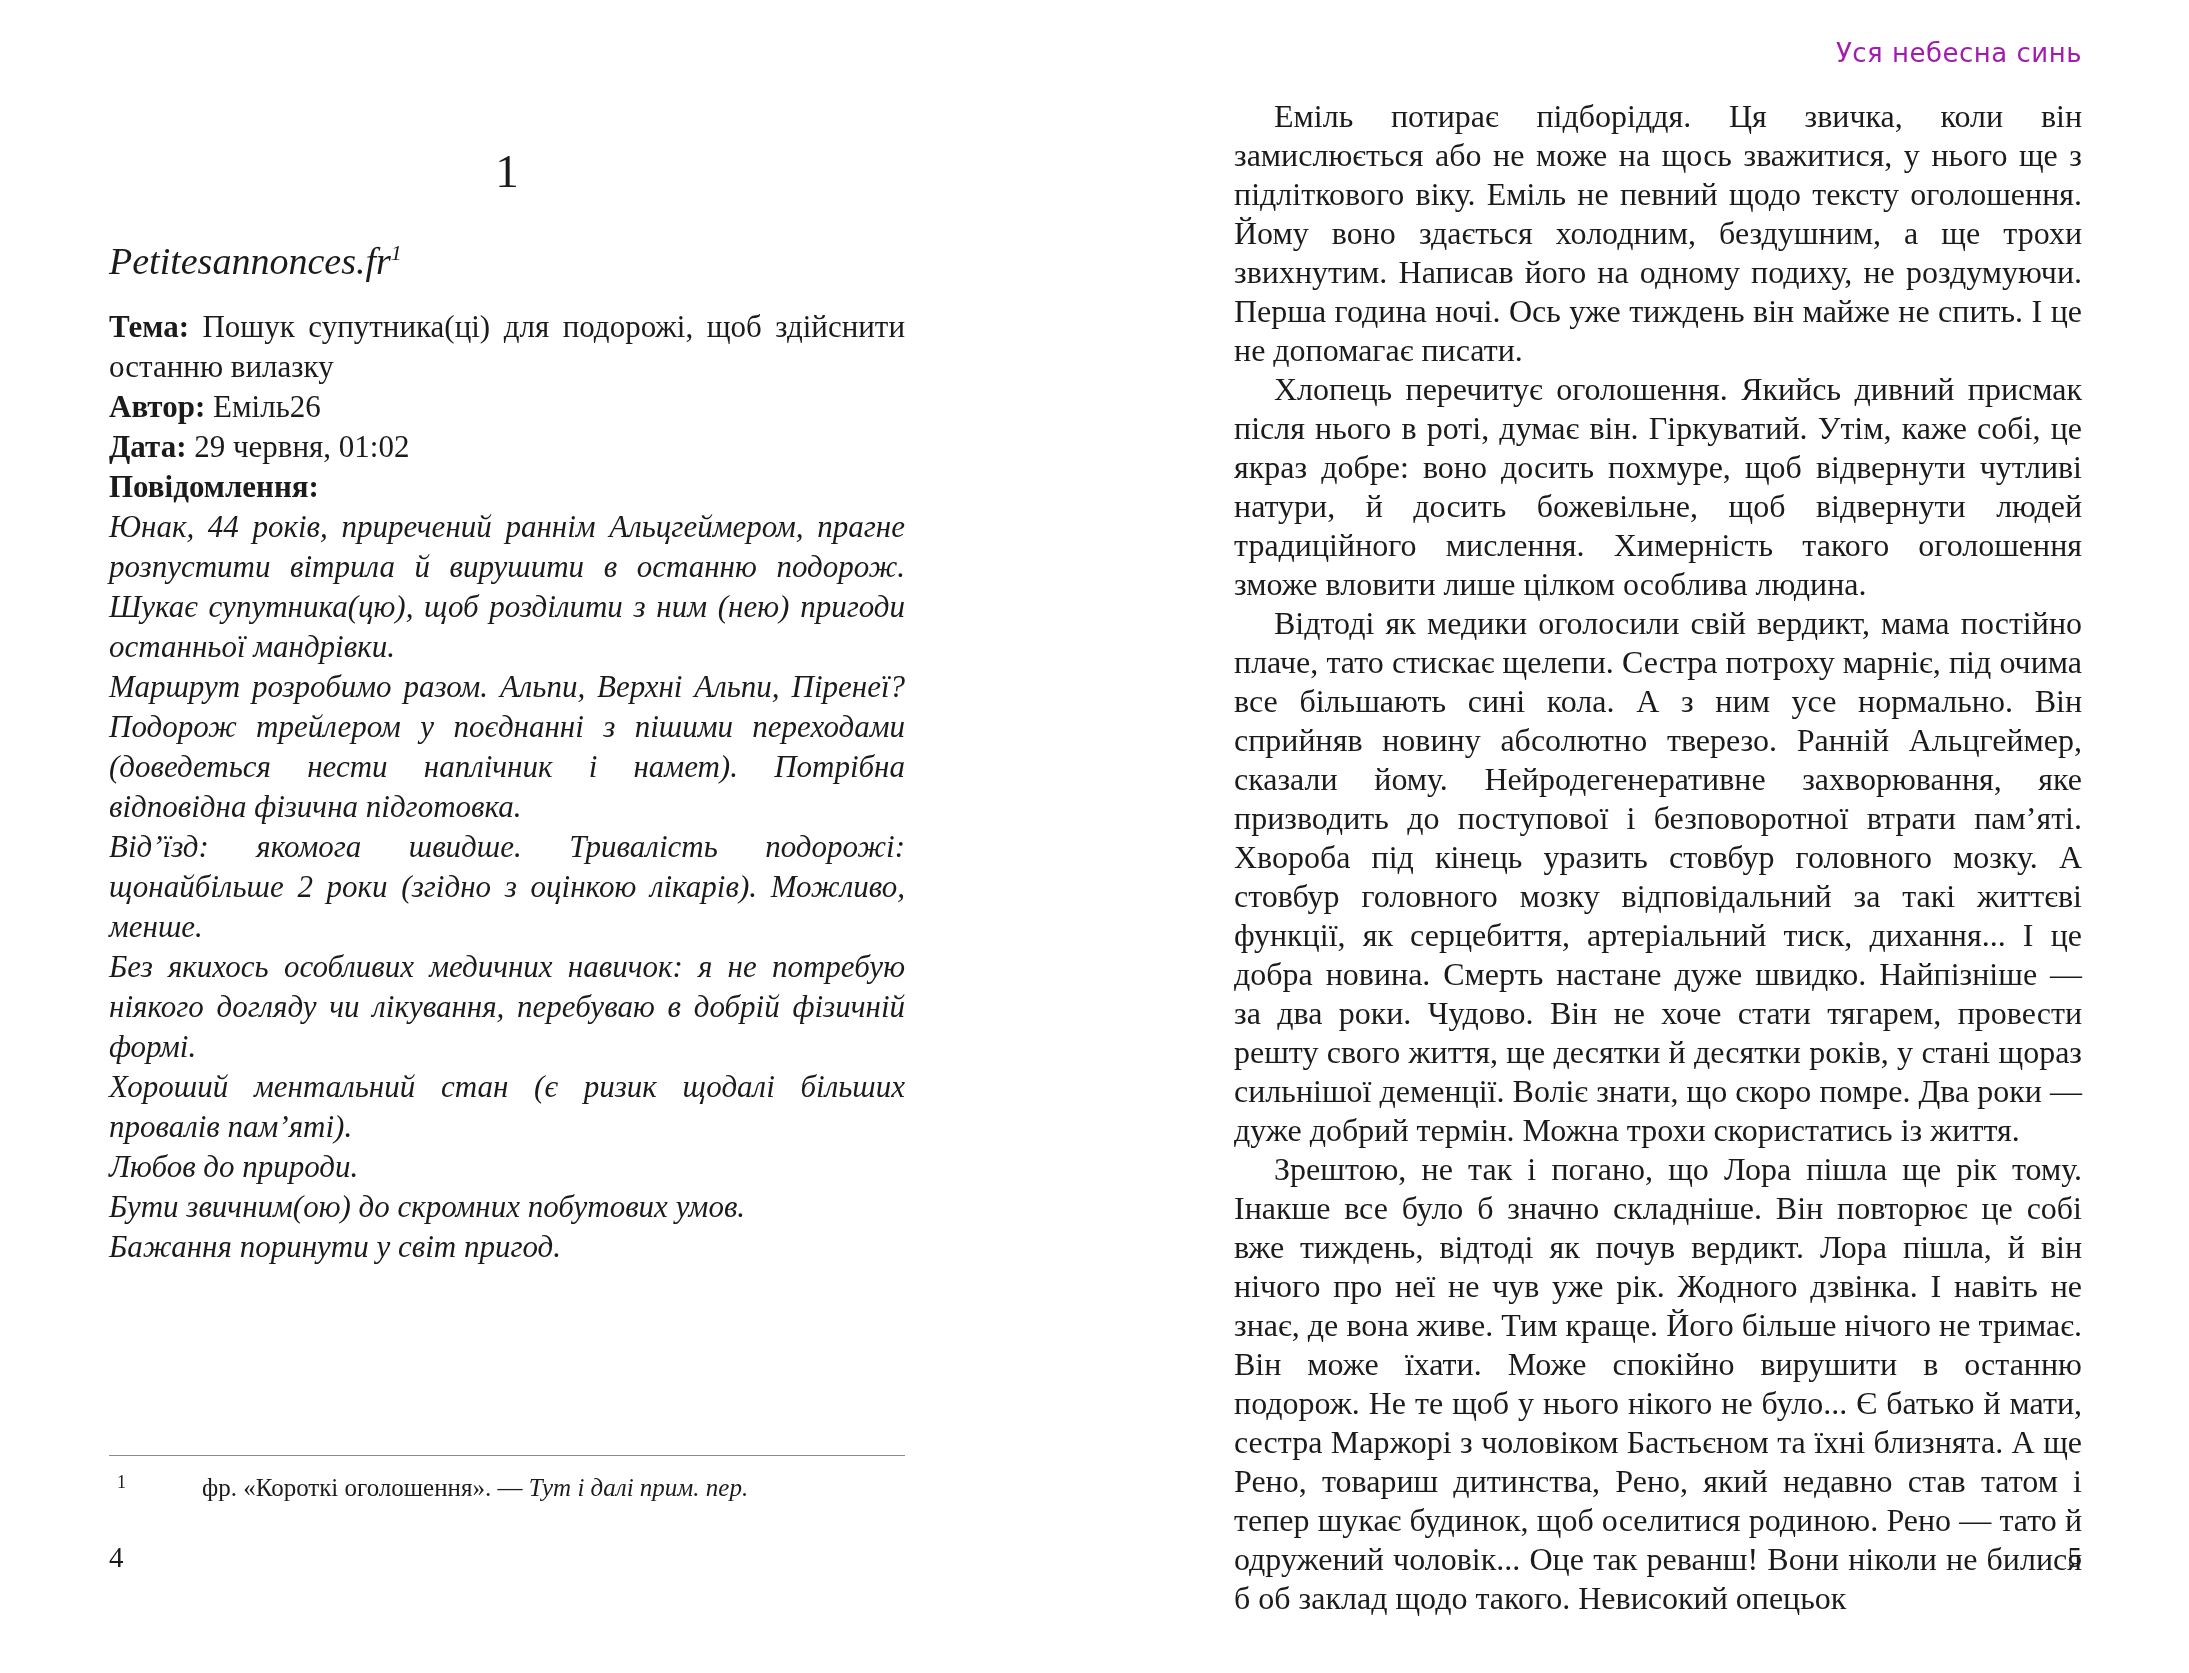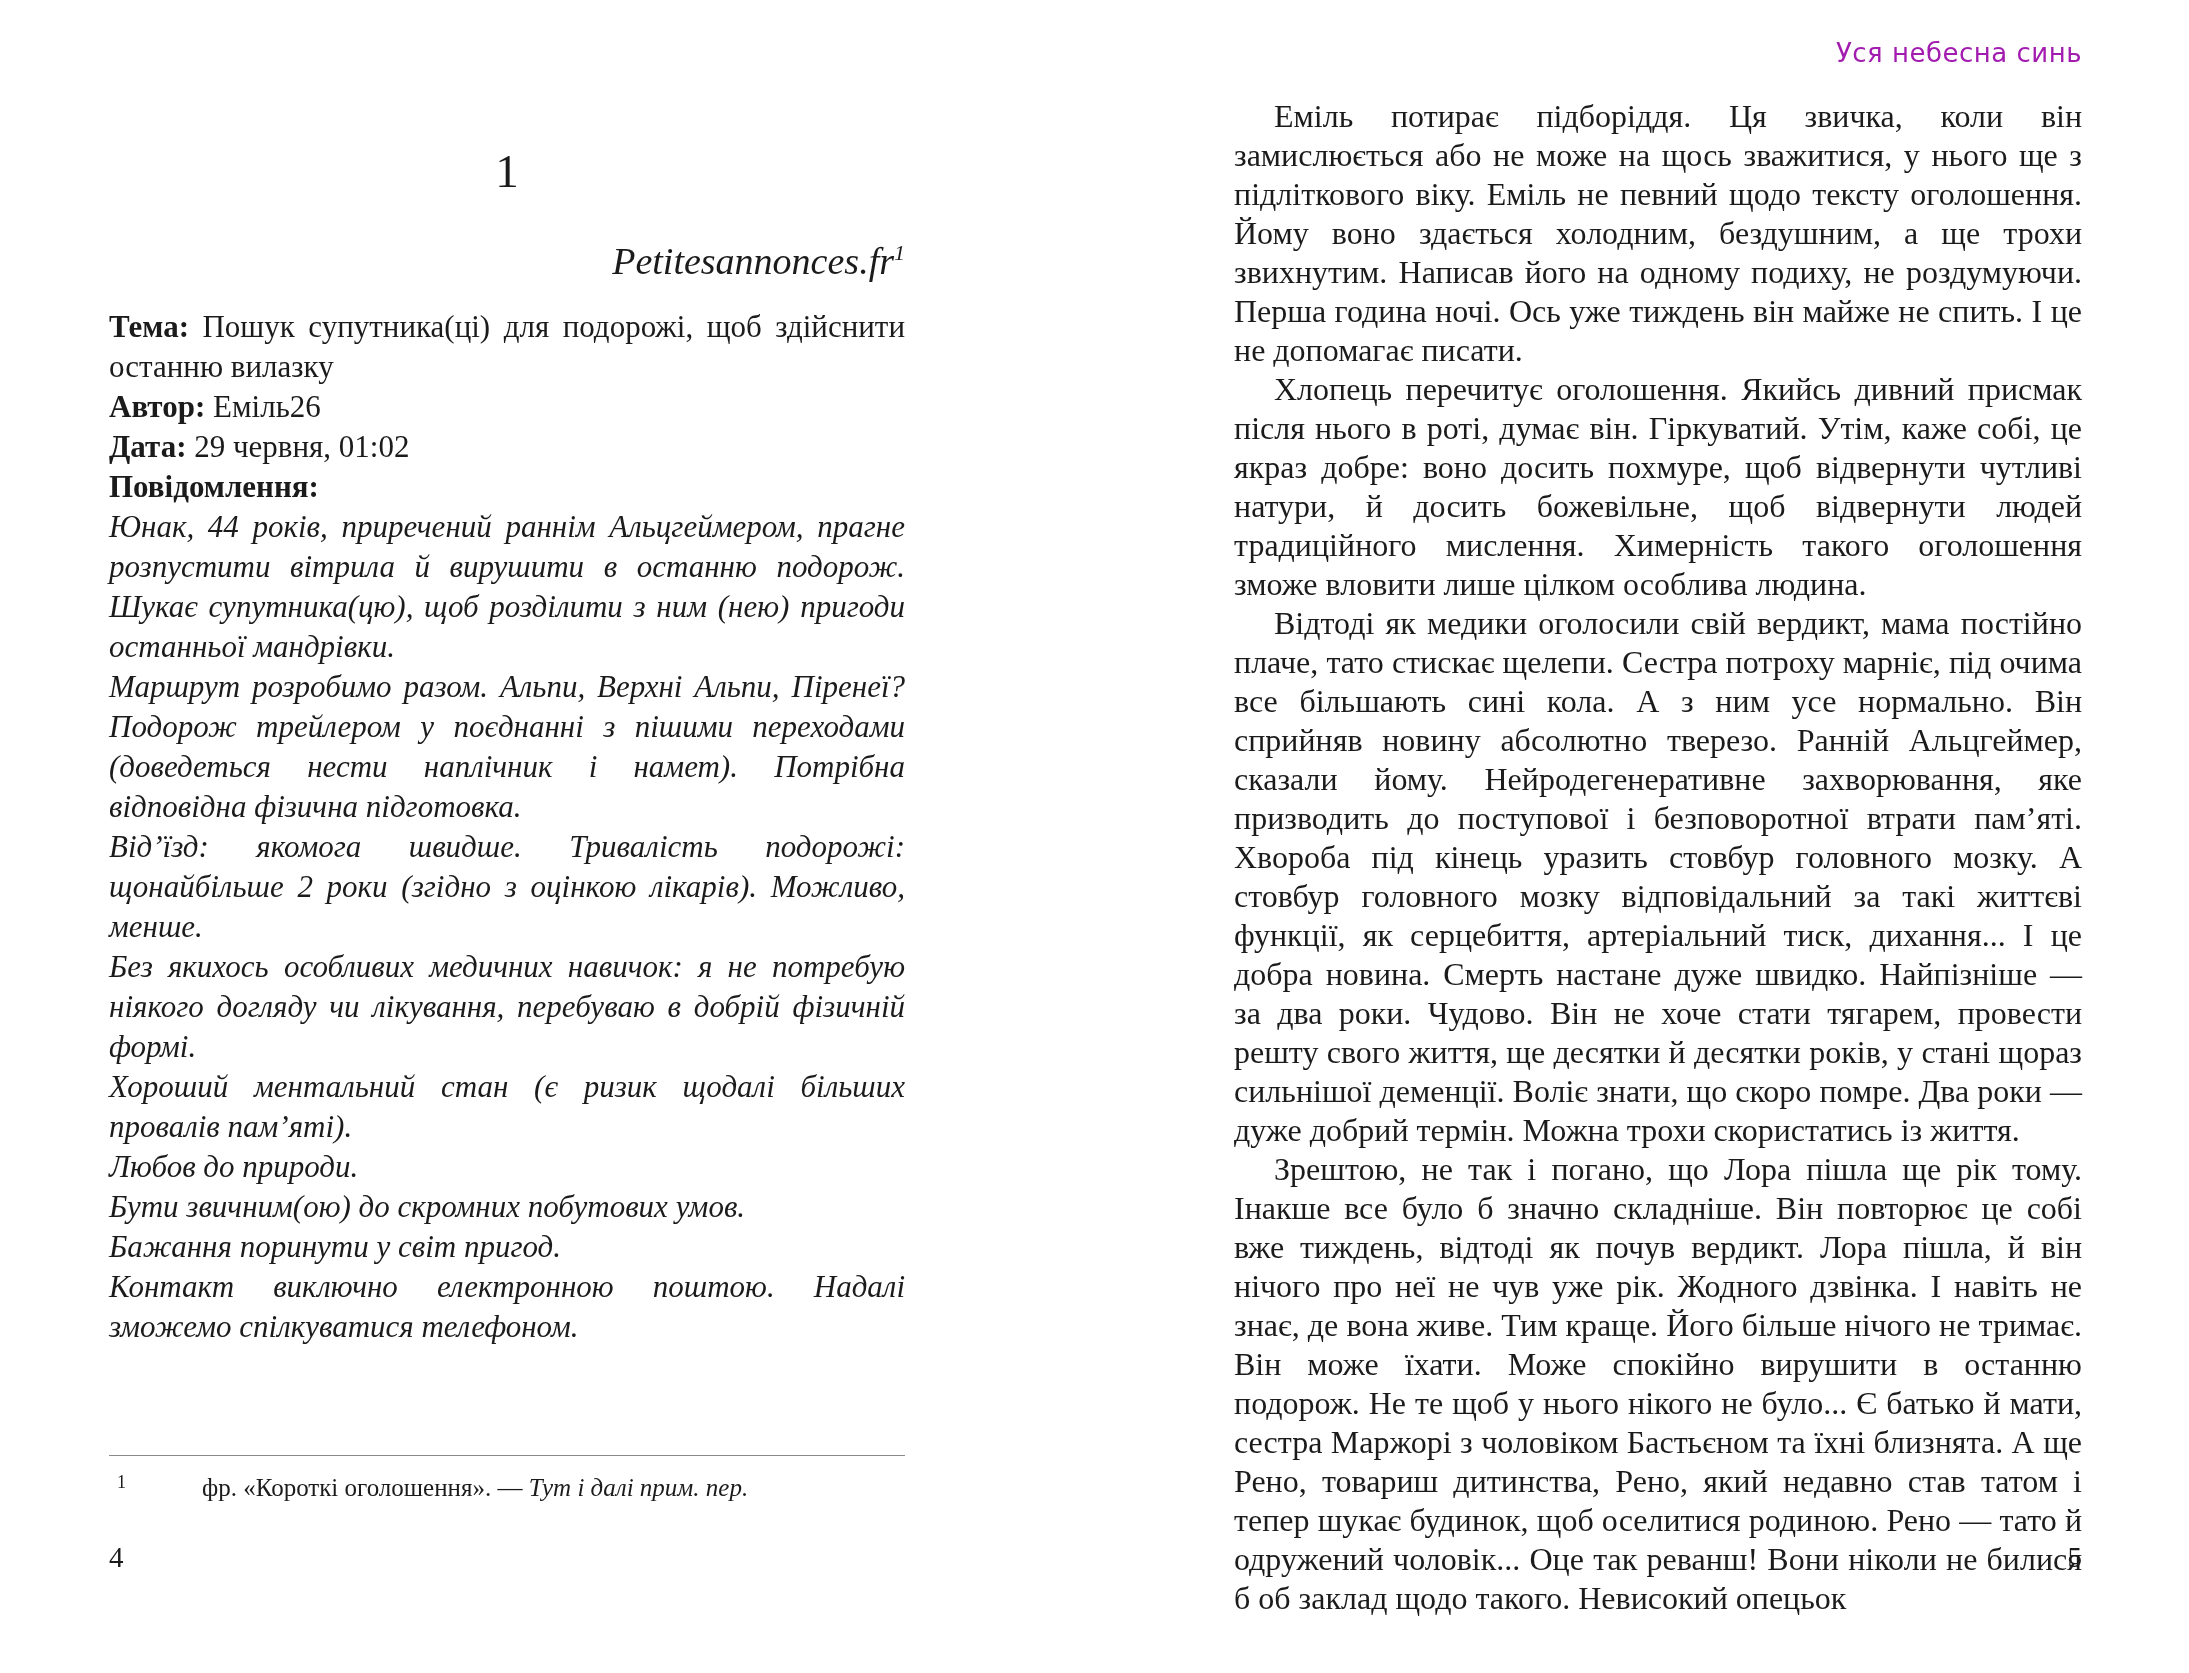--- a/index.html
+++ b/index.html
@@ -29,21 +29,20 @@
     margin-top: 141px;
     font-size: 47px;
     line-height: 60px;
     text-align: center;
   }
   .section-heading {
     margin-top: 36px;
     font-size: 38px;
     line-height: 48px;
     font-style: italic;
-    text-align: right;
   }
   .section-heading sup {
     font-size: 22px;
     line-height: 0;
   }
   .post-block {
     margin-top: 22px;
     font-size: 31px;
     line-height: 40px;
     text-align: justify;
@@ -150,21 +149,20 @@
 
       <div class="message">
         <p>Юнак, 44 років, приречений раннім Альцгеймером, прагне розпустити вітрила й вирушити в останню подорож. Шукає супутника(цю), щоб розділити з ним (нею) пригоди останньої мандрівки.</p>
         <p>Маршрут розробимо разом. Альпи, Верхні Альпи, Піренеї? Подорож трейлером у поєднанні з пішими переходами (доведеться нести наплічник і намет). Потрібна відповідна фізична підготовка.</p>
         <p>Від’їзд: якомога швидше. Тривалість подорожі: щонайбільше 2 роки (згідно з оцінкою лікарів). Можливо, менше.</p>
         <p>Без якихось особливих медичних навичок: я не потребую ніякого догляду чи лікування, перебуваю в добрій фізичній формі.</p>
         <p>Хороший ментальний стан (є ризик щодалі більших провалів пам’яті).</p>
         <p>Любов до природи.</p>
         <p>Бути звичним(ою) до скромних побутових умов.</p>
         <p>Бажання поринути у світ пригод.</p>
-        <p>Контакт виключно електронною поштою. Надалі зможемо спілкуватися телефоном.</p>
       </div>
     </div>
 
     <div class="footnote">
       <div class="footnote-line">
         <span class="fn-marker">1</span>
         <span class="fn-body"><span>фр. «Короткі оголошення». — </span><span class="fn-italic">Тут і далі прим. пер.</span></span>
       </div>
     </div>
 

